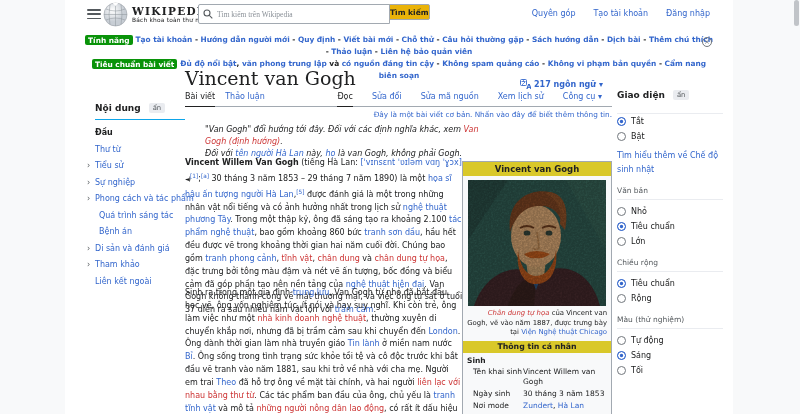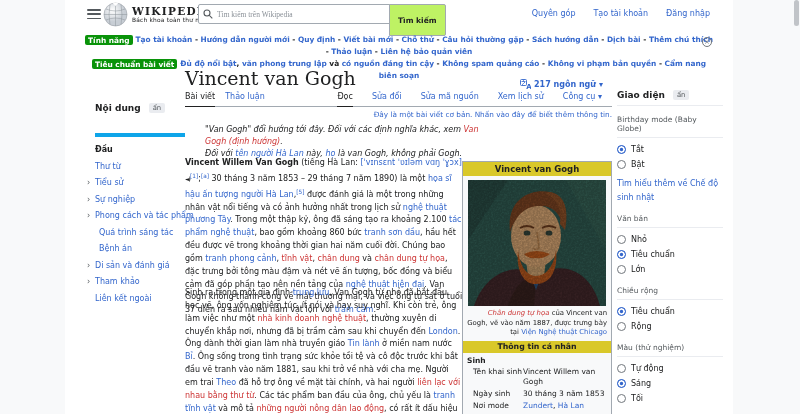--- a/index.html
+++ b/index.html
@@ -12,34 +12,34 @@
   .hamburger{left:22px;top:9px;width:14px;height:11px;cursor:pointer}
   .hamburger i{display:block;height:1.7px;background:#54595d;margin-bottom:2.6px;border-radius:1px}
   .logo{left:38px;top:2px;display:flex;align-items:center;gap:4px}
   .logo-title{font-family:"DejaVu Serif","Liberation Serif",serif;font-size:10.5px;font-weight:700;letter-spacing:1.3px;line-height:11px}
   .logo-sub{font-size:5.9px;color:#202122;letter-spacing:.2px}
   .searchbar{left:133px;top:4px;display:flex}
   .search-input{width:192px;height:20px;border:1px solid #a2a9b1;border-radius:2px 0 0 2px;background:#fff;
     font-size:7.5px;color:#202122;padding:0 4px 0 18px;outline:none;font-family:Liberation Serif, serif}
   .search-input::placeholder{color:#8a9097}
   .mag{position:absolute;left:5px;top:5px}
-  .search-btn{height:32px;border:1px solid #a2a9b1;margin-left:-1px;border-radius:0 2px 2px 0;background:#bef264;
-    font-size:7.5px;font-weight:700;padding:0 8px;font-family:inherit;color:#202122;cursor:pointer}
+  .search-btn{height:16px;border:1px solid #a2a9b1;margin-left:-1px;border-radius:0 2px 2px 0;background:#eab308;
+    font-size:7.5px;font-weight:700;padding:0 0;font-family:inherit;color:#202122;cursor:pointer}
   .top-links{right:23px;top:9px;display:flex;gap:18px;font-size:8px;color:#3366cc}
   .top-links span{cursor:pointer}
 
   
   .banner{left:20px;top:34px;width:628px;text-align:center;font-size:7.4px;line-height:12px;color:#202122;font-weight:700}
   .badge{background:#099309;color:#fff;font-weight:700;padding:.5px 3px;border-radius:2px;margin-right:3px}
   .banner-close{left:637px;top:37px;width:10px;height:10px;border:1px solid #72777d;border-radius:50%;
     color:#72777d;font-size:7px;line-height:8px;text-align:center;cursor:pointer}
 
   
   .toc{left:30px;top:103px;width:90px;font-size:8px}
-  .toc-head{display:flex;border-bottom:4px solid #0ea5e9;padding-bottom:20px}
+  .toc-head{display:flex;border-bottom:1px solid #0ea5e9;padding-bottom:6px}
   .toc-title{font-size:9px;font-weight:700}
   .pill{font-size:6.8px;color:#54595d;background:#eaecf0;border-radius:2px;padding:1px 4px;margin-left:8px;cursor:pointer}
   .toc-item{line-height:16.5px;color:#3366cc;white-space:nowrap;cursor:pointer;position:relative}
   .toc-item.first{margin-top:5px;color:#202122;font-weight:700}
   .toc-item .chev{position:absolute;left:-8px;top:0;color:#54595d;font-size:8px}
   .toc-item .chev:before{content:"›"}
   .toc-item.sub{padding-left:4px}
 
   
   .h1{left:120px;top:67px;font-family:"DejaVu Serif","Liberation Serif",serif;font-size:19px;font-weight:400}
@@ -72,21 +72,21 @@
   .ib-img{display:block;margin:4px auto 3px auto}
   .ib-caption{padding:0 4px;text-align:right;font-size:6.9px;line-height:9.6px}
   .ib-sec{background:#d9c829;text-align:center;font-weight:700;font-size:7.8px;padding:1.5px 0;margin-top:3px}
   .ib-group{font-weight:700;padding:3px 4px 1px 4px}
   .ib-row{display:flex;padding:1px 3px 1px 10px;line-height:10px}
   .ib-label{width:50px;flex:none}
   .ib-value{flex:1}
 
   
   .appearance{left:552px;top:90px;width:106px;font-size:8px}
-  .ap-head{display:flex;align-items:center;border-bottom:1px solid #eaecf0;padding-bottom:5px}
+  .ap-head{display:flex;align-items:center;border-bottom:1px solid #eaecf0;padding-bottom:13px}
   .ap-title{font-size:9px;font-weight:700}
   .ap-group-label{color:#54595d;font-size:7.5px;margin-top:9px;padding-bottom:4px;border-bottom:1px solid #eaecf0;margin-bottom:4px}
   .opt{line-height:15px;display:flex;align-items:center;cursor:pointer}
   .rb{width:9px;height:9px;border:1px solid #72777d;border-radius:50%;background:#fff;margin-right:5px;flex:none}
   .rb.sel{background:#3366cc;border-color:#3366cc;box-shadow:inset 0 0 0 1.8px #fff}
   .ap-link{color:#3366cc;line-height:14px;margin-top:5px;cursor:pointer}
 
   .scroll-thumb{right:1px;top:0;width:5px;height:26px;background:#c1c4c8;border-radius:3px}
 </style>
 </head>
@@ -253,21 +253,20 @@
     </div>
     <div class="ib-group">Mất</div>
   </div>
 
   <div class="abs appearance">
     <div class="ap-head">
       <span class="ap-title">Giao diện</span>
       <span class="pill">ẩn</span>
     </div>
 
-    <div class="ap-group-label">Birthday mode (Baby Globe)</div>
     <div class="opt">
         <span class="rb sel"></span>
         <span>Tắt</span>
       </div>
     <div class="opt">
         <span class="rb"></span>
         <span>Bật</span>
       </div>
     <div class="ap-link">Tìm hiểu thêm về Chế độ sinh nhật</div>
 

